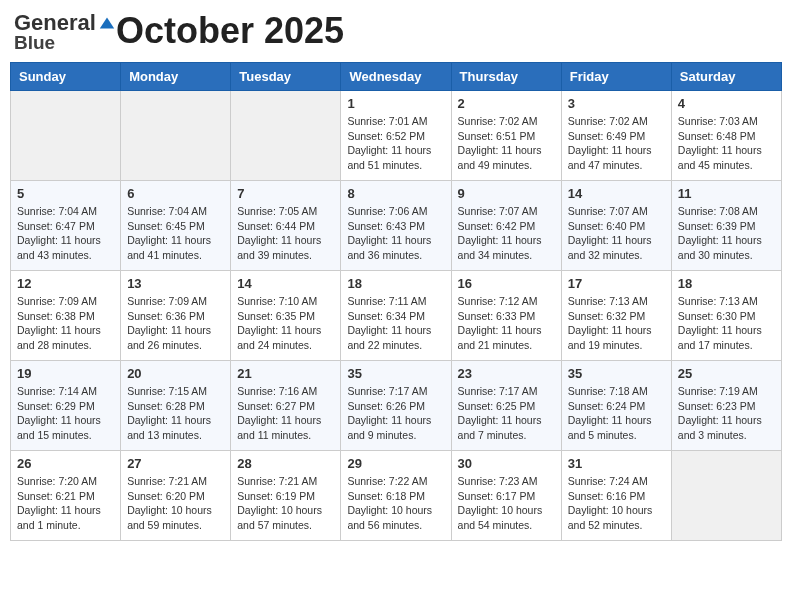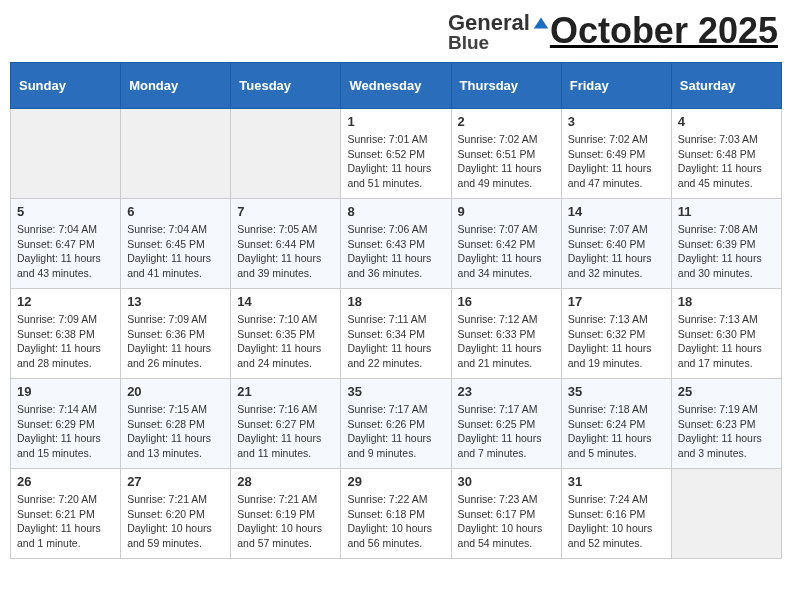--- a/index.html
+++ b/index.html
@@ -5,21 +5,21 @@
     * { box-sizing: border-box; margin: 0; padding: 0; }
     body {
       font-family: Arial, sans-serif;
       background: #fff;
       width: 792px;
       min-height: 612px;
       padding: 10px;
     }
     .header {
       display: flex;
-      justify-content: flex-end;
+      justify-content: flex-start;
       align-items: flex-start;
       margin-bottom: 8px;
       padding: 0 4px;
     }
     .logo {
       display: flex;
       flex-direction: column;
       align-items: flex-start;
     }
     .logo-text {
@@ -37,41 +37,40 @@
       font-weight: bold;
       color: #404040;
     }
     .logo-icon {
       width: 18px;
       height: 18px;
       margin-left: 2px;
     }
     .title-area {
       text-align: right;
-      text-decoration: underline;
     }
     .month-title {
       font-size: 36px;
       font-weight: bold;
       color: #222;
     }
     .location {
       font-size: 15px;
       color: #444;
     }
     .calendar {
       width: 100%;
       border-collapse: collapse;
       border: 1px solid #ccc;
     }
     .calendar th {
       background-color: #2a6ebb;
       color: white;
       text-align: left;
-      padding: 15px 8px;
+      padding: 6px 8px;
       font-size: 13px;
       font-weight: bold;
       border: 1px solid #1a5ea8;
     }
     .calendar td {
       width: 14.28%;
       vertical-align: top;
       padding: 5px 6px;
       border: 1px solid #ccc;
       font-size: 11px;

